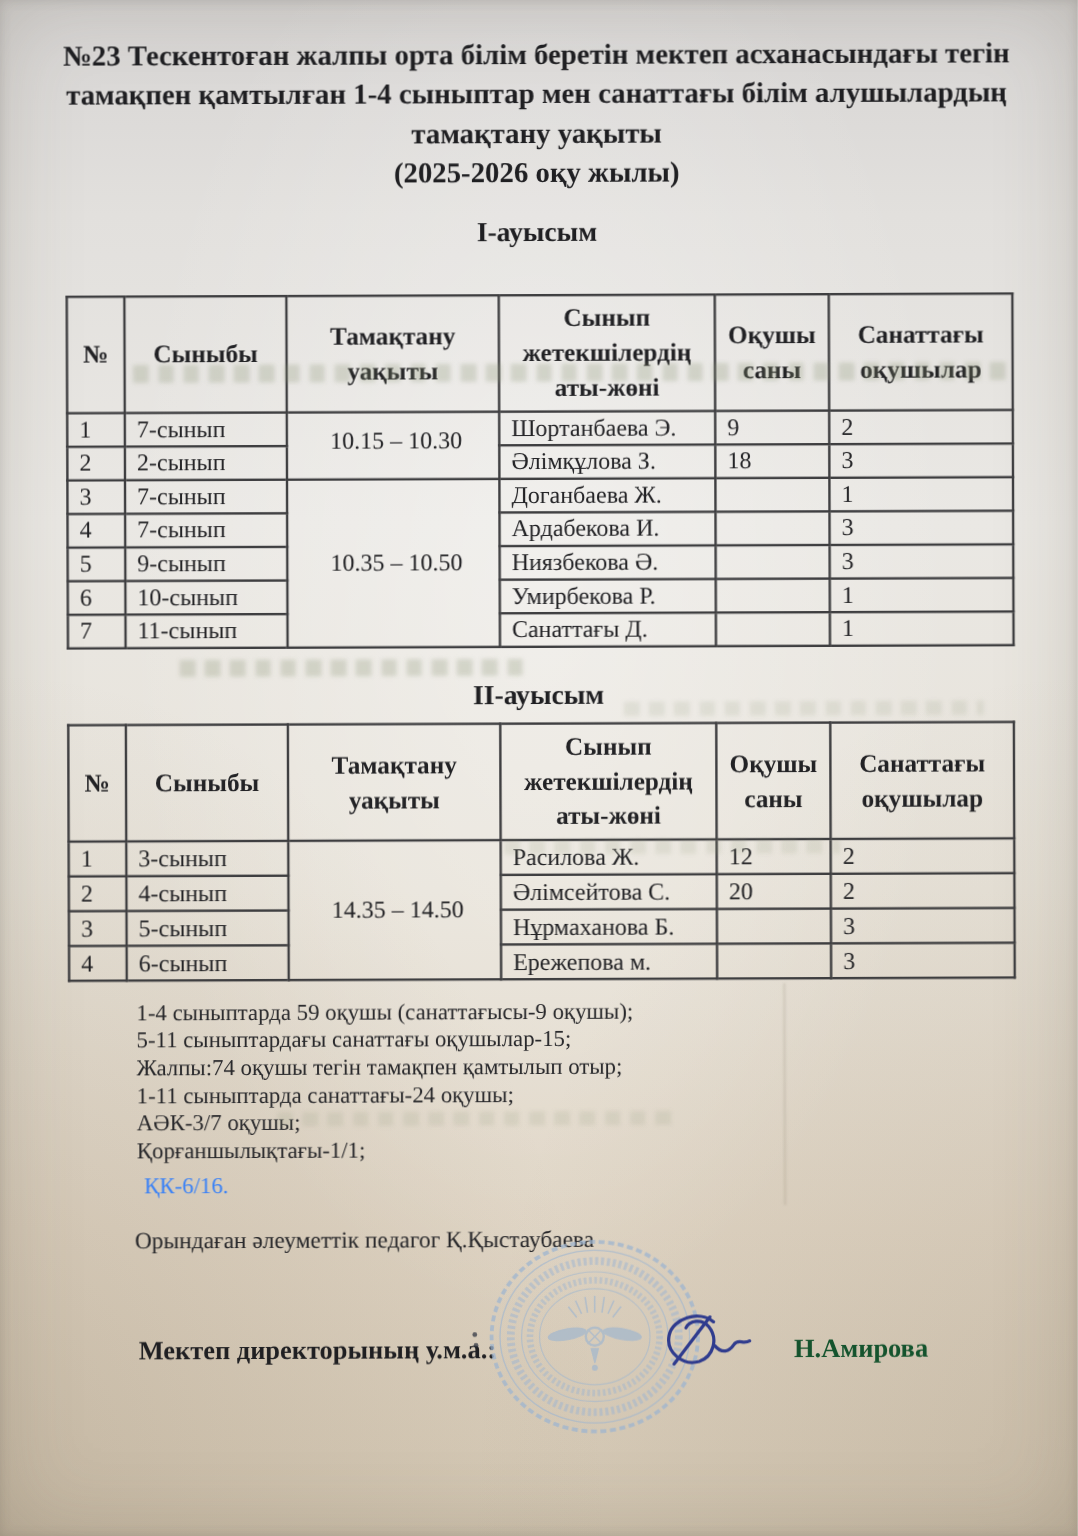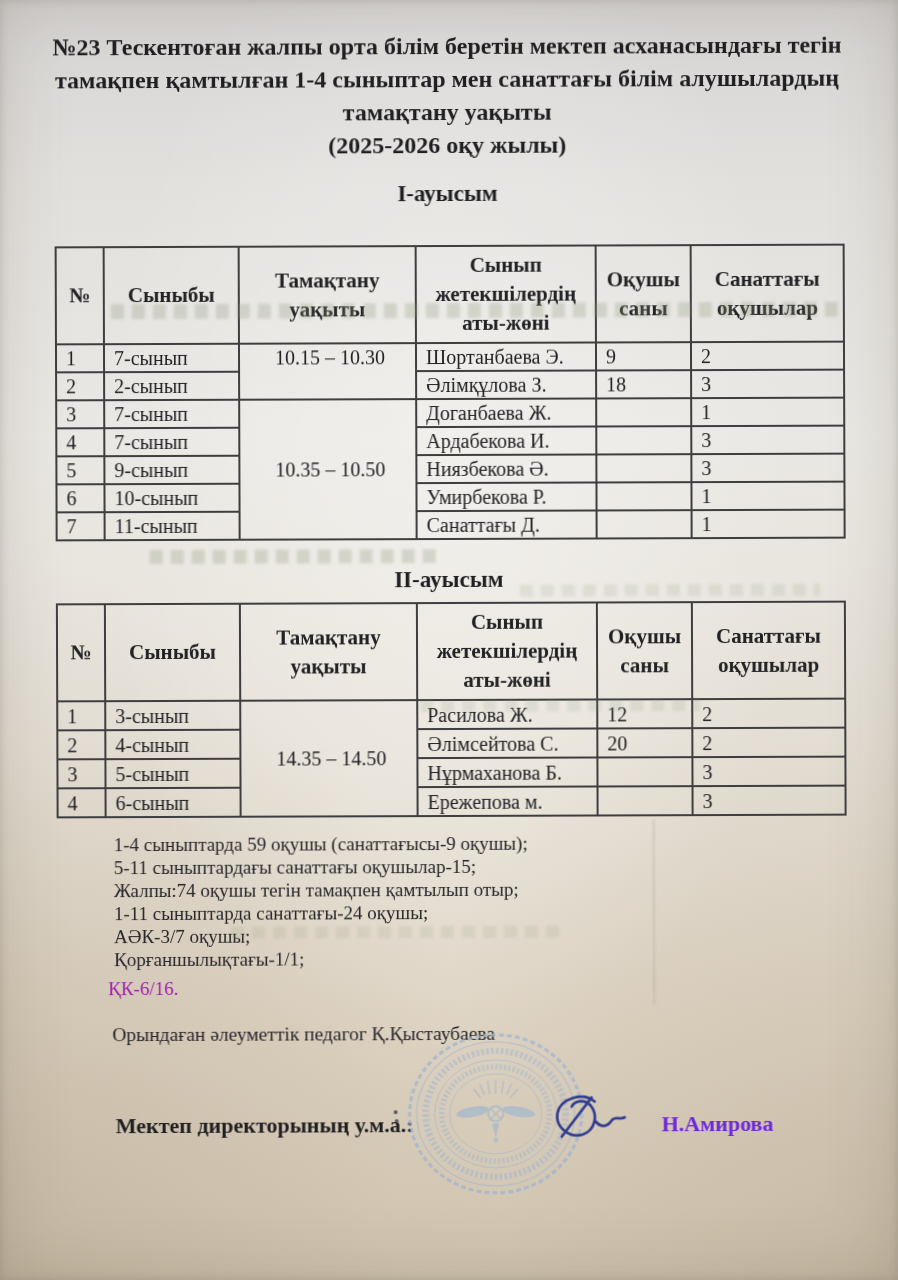--- a/index.html
+++ b/index.html
@@ -31,32 +31,32 @@
   table.meals.t1{top:245px;}
   table.meals.t2{top:602px;}
   table.meals td,table.meals th{border:2px solid #3e3e40;overflow:hidden;}
   table.meals th{font-size:21px;font-weight:bold;text-align:center;line-height:29px;padding:4px 3px;vertical-align:middle;}
   table.meals td{padding:0 4px 0 9px;vertical-align:middle;line-height:26px;}
   table.meals.t1 tbody tr{height:27px;}
   table.meals.t2 tbody tr{height:29px;}
   table.meals.t1 thead tr{height:92px;}
   table.meals.t2 thead tr{height:80px;}
   td.time{text-align:center;padding:2px;}
-  td.time.top{vertical-align:top;padding-top:0;}
+  td.time.top{vertical-align:top;padding-top:10px;}
   col.c-no{width:48px;} col.c-class{width:135px;} col.c-time{width:177px;}
   col.c-teacher{width:180px;} col.c-students{width:95px;} col.c-cat{width:153px;}
 
   
   .notes{position:absolute;left:113px;top:832px;font-size:19px;line-height:23px;color:#27272a;}
-  .kk-note{position:absolute;left:107px;top:977px;font-size:19px;color:#a21caf;}
+  .kk-note{position:absolute;left:119px;top:977px;font-size:19px;color:#3b82f6;}
   .executor{position:absolute;left:111px;top:1023px;font-size:19.5px;color:#27272a;}
 
   
   .director-label{position:absolute;left:114px;top:1112px;font-size:22px;font-weight:bold;color:#1f1f22;}
-  .director-name{position:absolute;left:660px;top:1112px;font-size:22px;font-weight:bold;color:#6d28d9;}
+  .director-name{position:absolute;left:660px;top:1112px;font-size:22px;font-weight:bold;color:#14532d;}
 
   
   .stamp{position:absolute;left:404px;top:1032px;width:180px;height:164px;filter:blur(0.6px);opacity:0.92;}
   .sig-ink{position:absolute;left:543px;top:1094px;width:84px;height:52px;filter:blur(0.2px);}
   .stamp-dot{position:absolute;width:4px;height:4px;border-radius:50%;background:rgba(40,45,60,0.7);}
 
   
   .ghost{position:absolute;filter:blur(1.6px);
     background:repeating-linear-gradient(90deg, rgba(140,150,120,0.28) 0 13px, rgba(140,150,120,0) 13px 21px);}
   .ghost.faint{opacity:0.55;}

